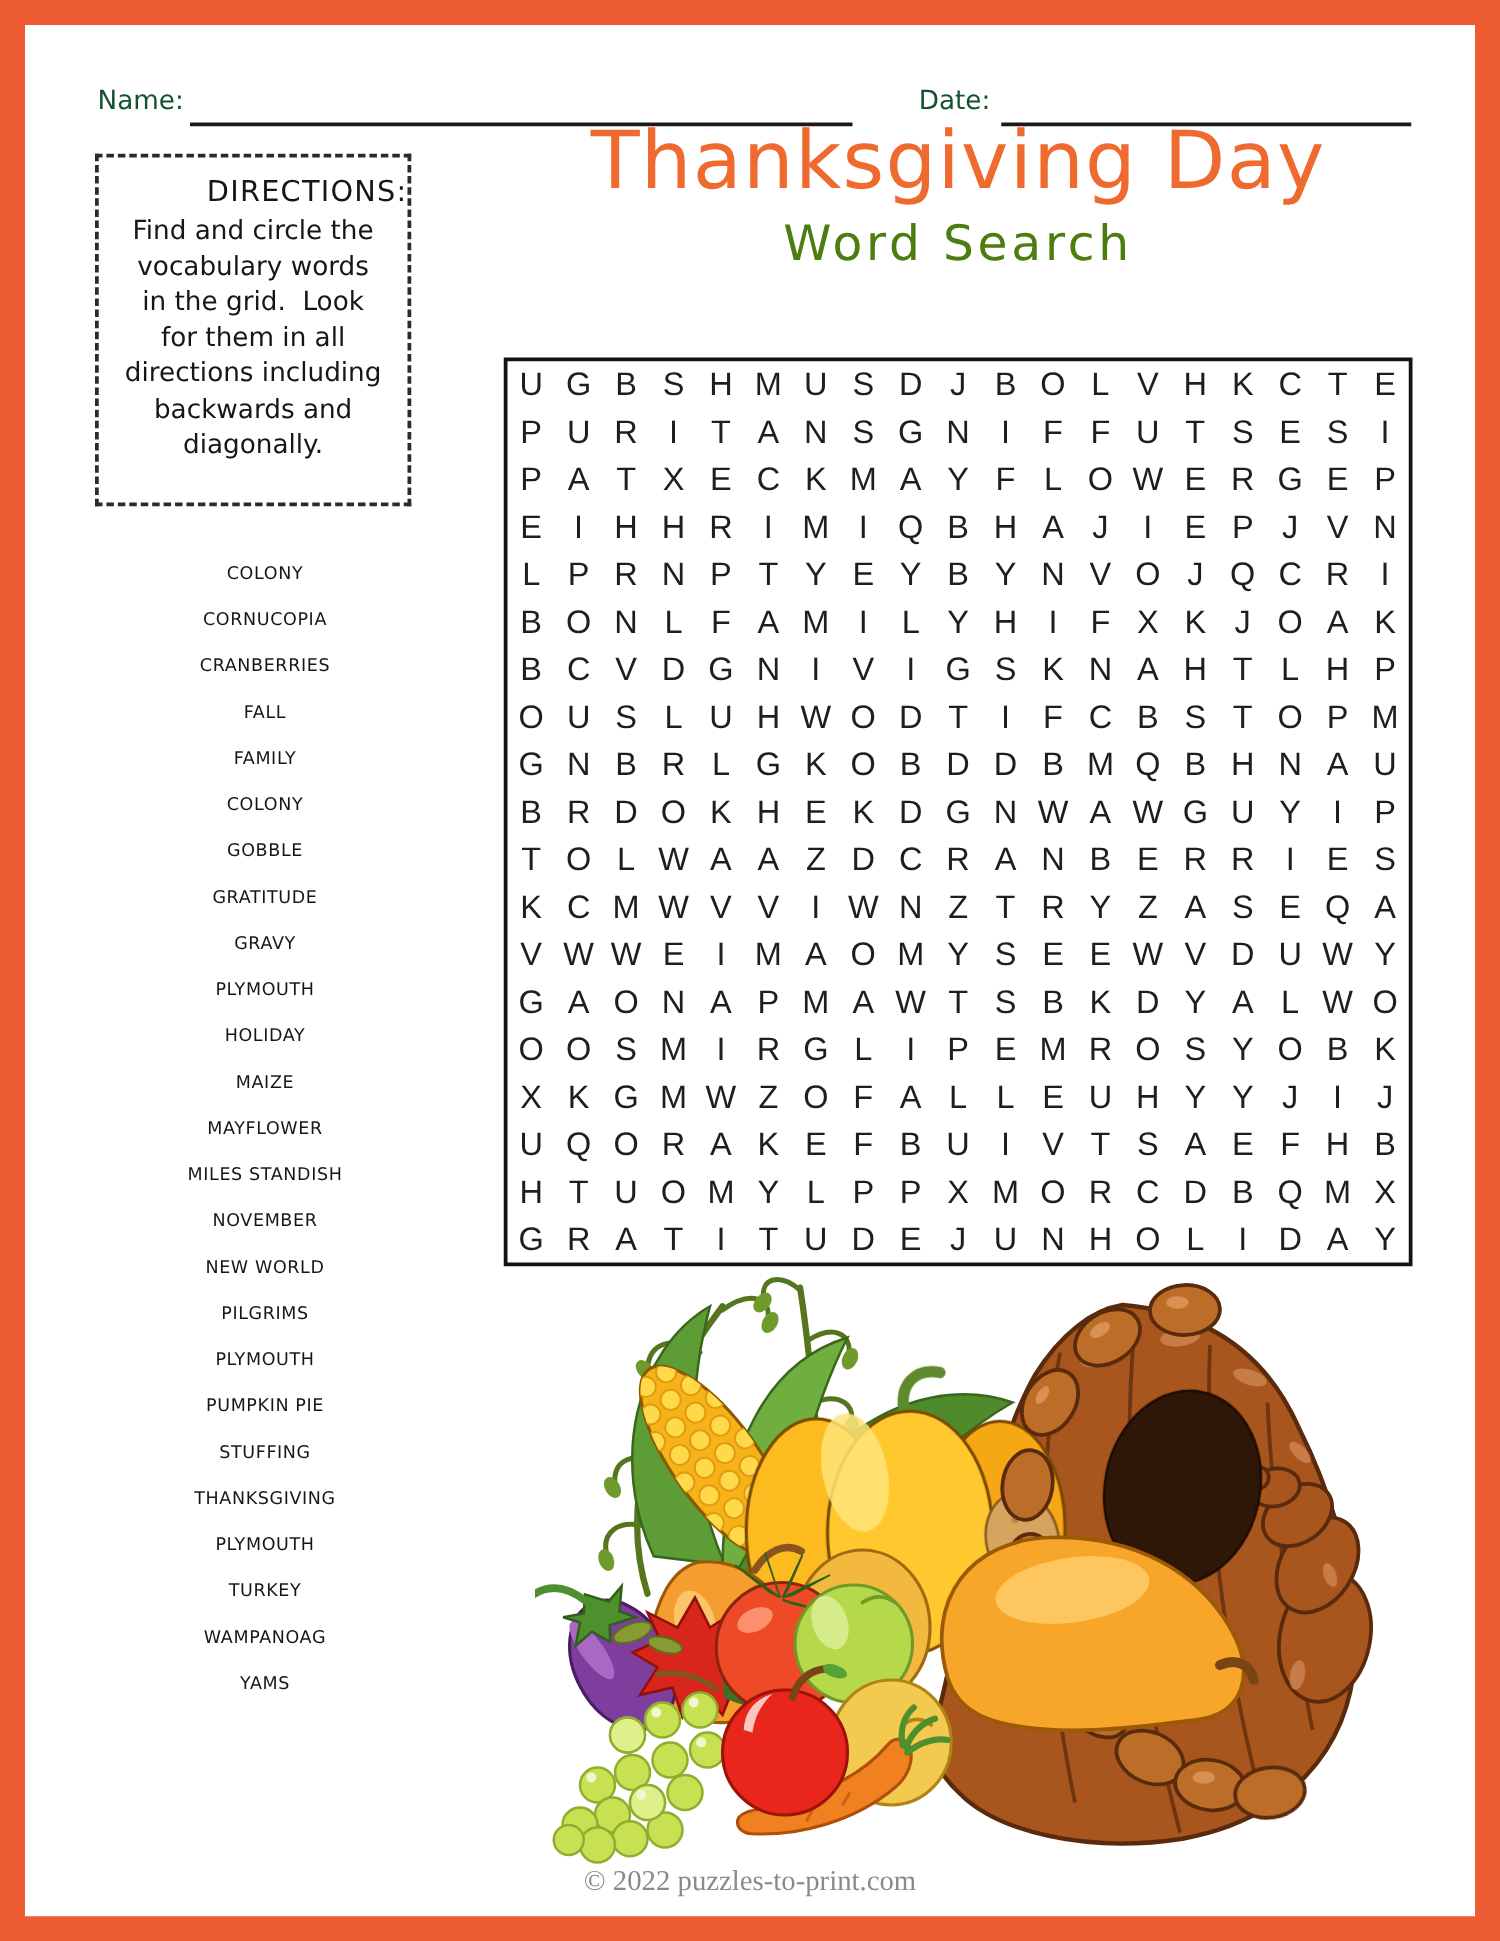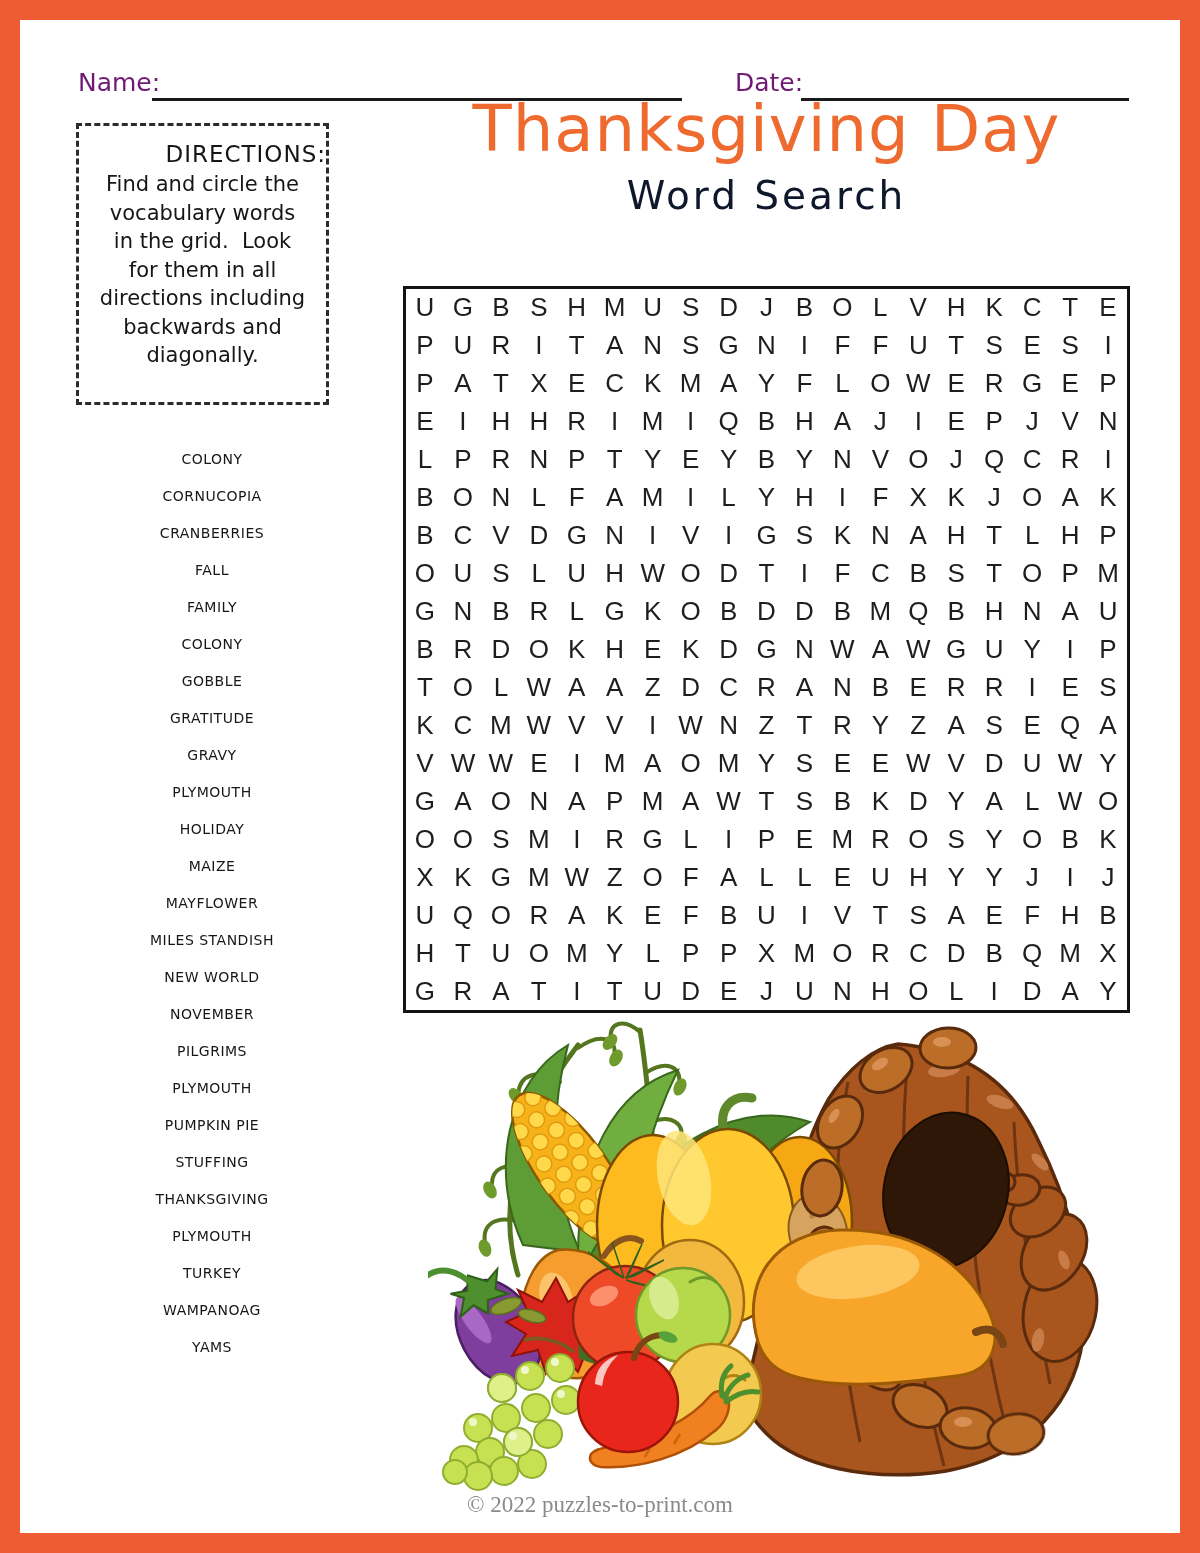--- a/index.html
+++ b/index.html
@@ -13,40 +13,40 @@
     background:#ffffff;
     font-family:"DejaVu Sans",sans-serif;
     color:#161616;
     overflow:hidden;
   }
   .page-border{
     position:absolute;inset:0;
     border:20px solid var(--border-color);
     pointer-events:none;z-index:60;
   }
-  .label{position:absolute;font-size:25px;color:#701a75;}
+  .label{position:absolute;font-size:21px;color:#14532d;}
   #name-label{left:78px;top:68px;}
   #date-label{left:735px;top:68px;}
   .write-line{position:absolute;height:30px;border-bottom:3px solid #1a1a1a;}
   #name-line{left:152px;top:71px;width:530px;}
   #date-line{left:801px;top:71px;width:328px;}
 
   .directions-box{
     position:absolute;left:76px;top:123px;width:253px;height:282px;
     border:3px dashed #2b2b2b;text-align:center;padding-top:15px;
   }
   .dir-heading{font-size:23px;letter-spacing:1px;margin-bottom:3px;text-align:right;}
   .dir-line{font-size:21px;line-height:28.5px;white-space:pre;}
 
   .title-wrap{position:absolute;left:398px;top:96px;width:737px;text-align:center;}
   .title-main{
     font-size:64px;font-weight:normal;color:var(--title-color);
     letter-spacing:1px;line-height:1.05;
   }
-  .title-sub{font-size:39px;color:#0f172a;letter-spacing:3px;margin-top:10px;}
+  .title-sub{font-size:39px;color:#4d7c0f;letter-spacing:3px;margin-top:10px;}
 
   .ws-grid{
     position:absolute;left:403px;top:286px;width:727px;height:727px;
     border:3px solid #131313;
     display:grid;
     grid-template-columns:repeat(19,1fr);
     grid-template-rows:repeat(19,1fr);
     font-family:"Liberation Sans",sans-serif;
   }
   .cell{
@@ -464,22 +464,22 @@
     <div class="word">FAMILY</div>
     <div class="word">COLONY</div>
     <div class="word">GOBBLE</div>
     <div class="word">GRATITUDE</div>
     <div class="word">GRAVY</div>
     <div class="word">PLYMOUTH</div>
     <div class="word">HOLIDAY</div>
     <div class="word">MAIZE</div>
     <div class="word">MAYFLOWER</div>
     <div class="word">MILES STANDISH</div>
+    <div class="word">NOVEMBER</div>
     <div class="word">NEW WORLD</div>
-    <div class="word">NOVEMBER</div>
     <div class="word">PILGRIMS</div>
     <div class="word">PLYMOUTH</div>
     <div class="word">PUMPKIN PIE</div>
     <div class="word">STUFFING</div>
     <div class="word">THANKSGIVING</div>
     <div class="word">PLYMOUTH</div>
     <div class="word">TURKEY</div>
     <div class="word">WAMPANOAG</div>
     <div class="word">YAMS</div>
   </div>

